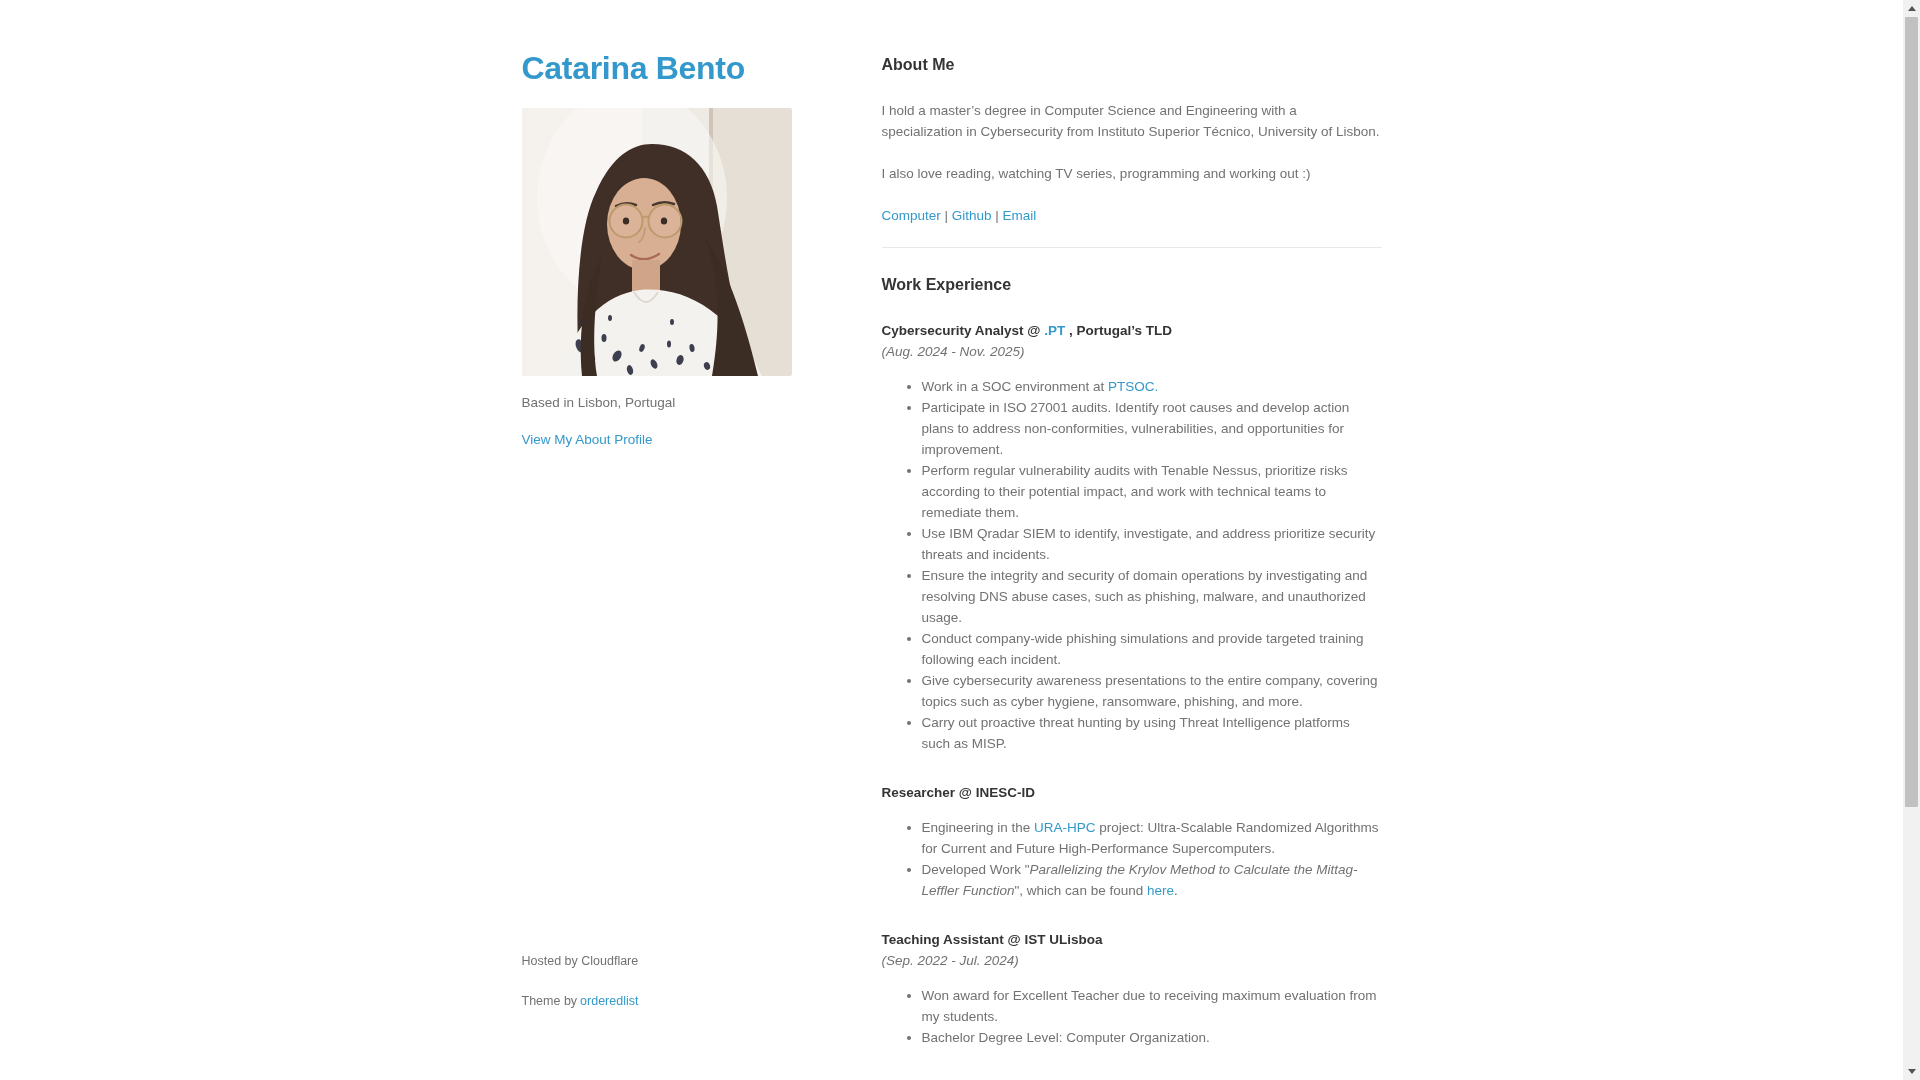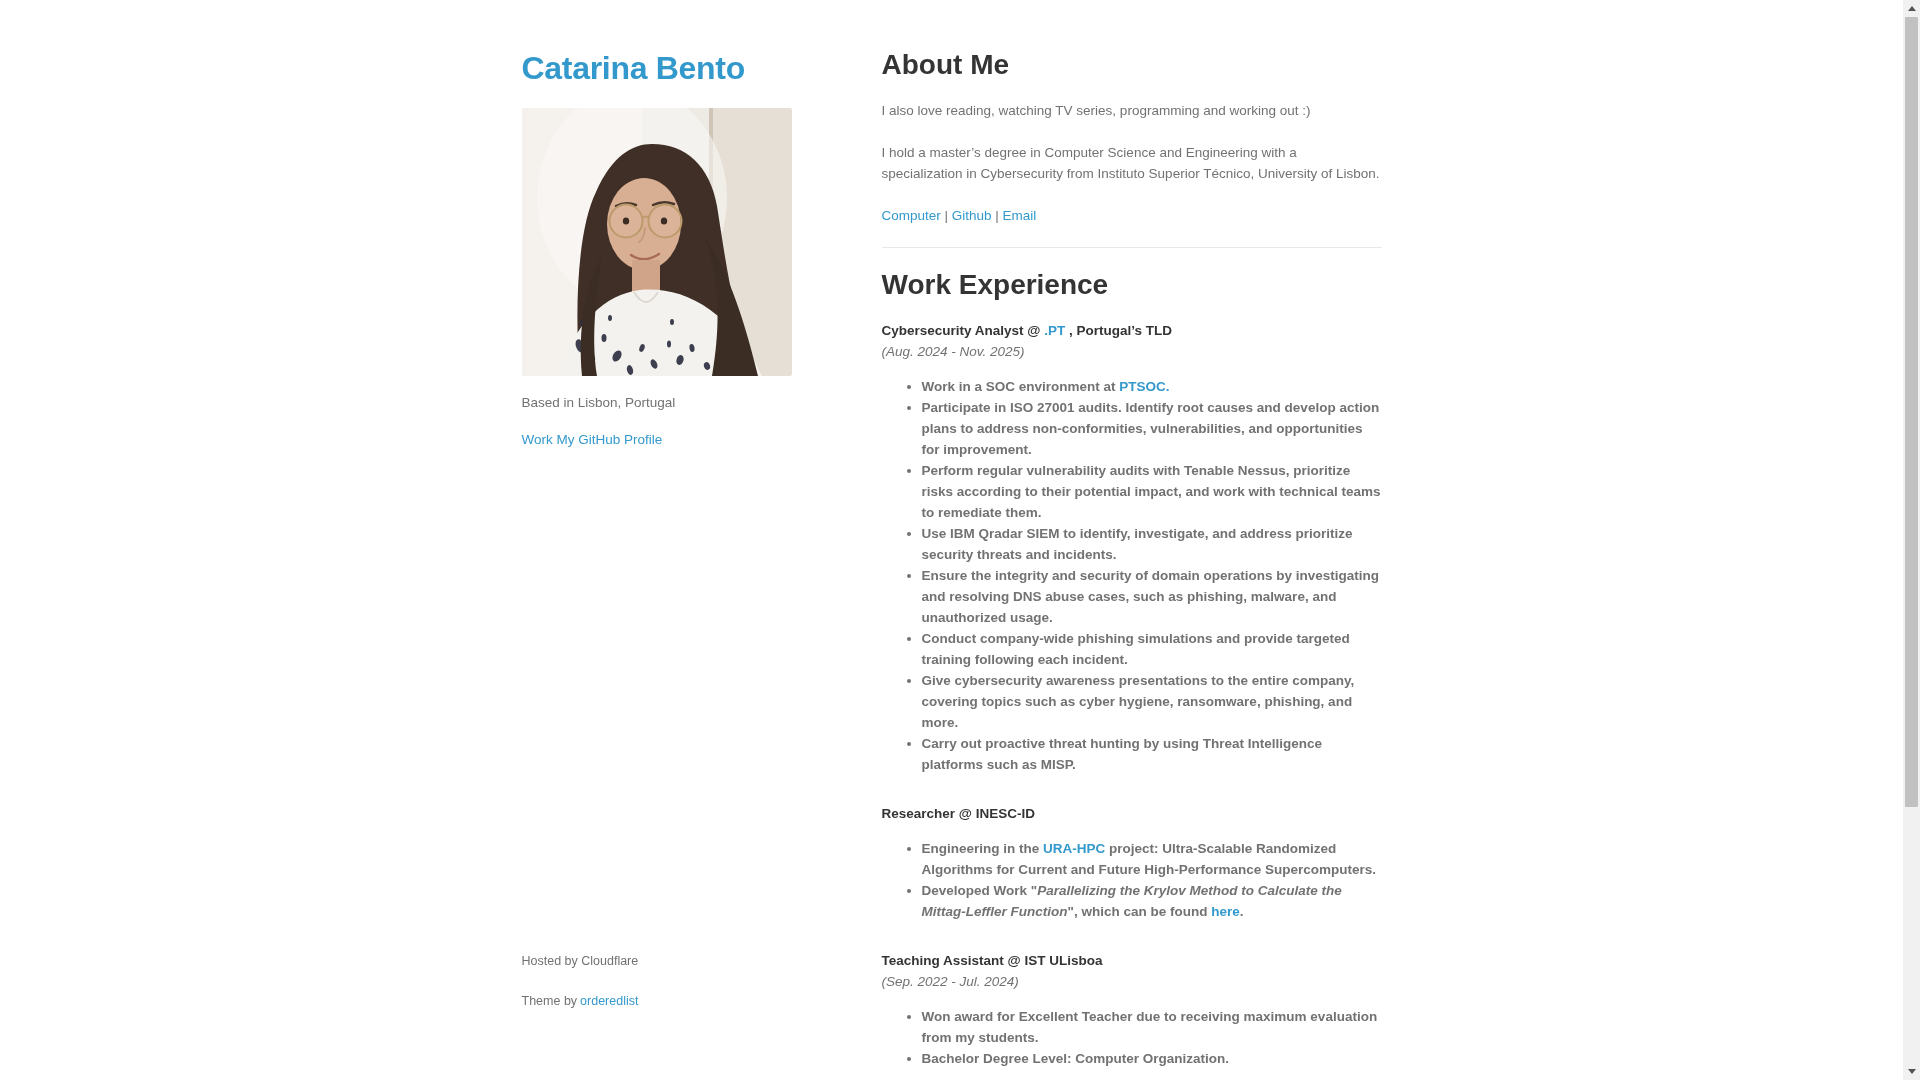--- a/index.html
+++ b/index.html
@@ -17,28 +17,28 @@
   .photo{width:270px;height:268px;border-radius:3px;overflow:hidden;}
   .photo svg{display:block;}
   .caption{margin:16px 0 0;}
   .gh-line{margin:16px 0 0;}
   .foot{position:absolute;left:0;margin:0;font-size:12.5px;line-height:18px;}
   .f1{top:900px;}
   .f2{top:940px;}
   .f2 a{margin-left:3px;}
 
   section{float:right;width:500px;padding-bottom:30px;}
-  h2{margin:0 0 22px;font-size:28px;line-height:26px;font-weight:700;color:#343434;}
+  h2{margin:0 0 22px;font-size:16px;line-height:26px;font-weight:700;color:#343434;}
   section p{margin:0 0 21px;}
   hr{border:0;height:1px;background:#e8e8e8;margin:0 0 24px;}
   strong{color:#343434;font-weight:700;}
   .job-title{margin:0;}
   .job-title a{font-weight:700;}
   .job-date{margin:0;font-style:italic;}
-  ul.bullets{margin:14px 0 28px;padding:0 0 0 40px;font-weight:bold;}
+  ul.bullets{margin:14px 0 28px;padding:0 0 0 40px;}
   ul.bullets li{margin:0;}
   em{font-style:italic;}
 
   
   .scrollbar{position:absolute;top:0;right:0;width:17px;height:1080px;background:#f1f1f1;}
   .sb-btn{position:absolute;left:0;width:17px;height:17px;display:flex;align-items:center;justify-content:center;}
   .sb-up{top:0;}
   .sb-down{bottom:0;}
   .tri-up{width:0;height:0;border-left:4px solid transparent;border-right:4px solid transparent;border-bottom:5px solid #545454;}
   .tri-down{width:0;height:0;border-left:4px solid transparent;border-right:4px solid transparent;border-top:5px solid #545454;}
@@ -93,30 +93,30 @@
               <ellipse cx="215" cy="260" rx="2.5" ry="4"></ellipse>
               <ellipse cx="60" cy="215" rx="2" ry="3"></ellipse>
               <ellipse cx="185" cy="258" rx="3" ry="4" transform="rotate(-18 185 258)"></ellipse>
             </g>
             <path d="M60 268 C56 222 62 182 80 148 C72 200 70 236 75 268 Z" fill="#3b2c24"></path>
             <path d="M190 268 C200 210 196 165 182 128 C205 160 222 210 236 268 Z" fill="#3b2c24"></path>
           </svg>
         </div>
 
         <p class="caption">Based in Lisbon, Portugal</p>
-        <p class="gh-line"><a href="#">Work My GitHub Profile</a></p>
+        <p class="gh-line"><a href="#">View My About Profile</a></p>
 
         <p class="foot f1">Hosted by Cloudflare</p>
         <p class="foot f2"><span>Theme by</span><a href="#">orderedlist</a></p>
       </header>
 
       <section>
         <h2>About Me</h2>
+        <p>I hold a master’s degree in Computer Science and Engineering with a specialization in Cybersecurity from Instituto Superior Técnico, University of Lisbon.</p>
         <p>I also love reading, watching TV series, programming and working out :)</p>
-        <p>I hold a master’s degree in Computer Science and Engineering with a specialization in Cybersecurity from Instituto Superior Técnico, University of Lisbon.</p>
         <p class="contact"><a href="#">Computer</a><span> | </span><a href="#">Github</a><span> | </span><a href="#">Email</a></p>
         <hr>
         <h2>Work Experience</h2>
         <div id="jobs">
             <div class="job">
               <p class="job-title"><strong>Cybersecurity Analyst @ </strong><a href="#">.PT</a><strong> , Portugal’s TLD</strong></p>
               <p class="job-date">(Aug. 2024 - Nov. 2025)</p>
               <ul class="bullets">
                 <li><span>Work in a SOC environment at </span><a href="#">PTSOC.</a></li>
                 <li><span>Participate in ISO 27001 audits. Identify root causes and develop action plans to address non-conformities, vulnerabilities, and opportunities for improvement.</span></li>

